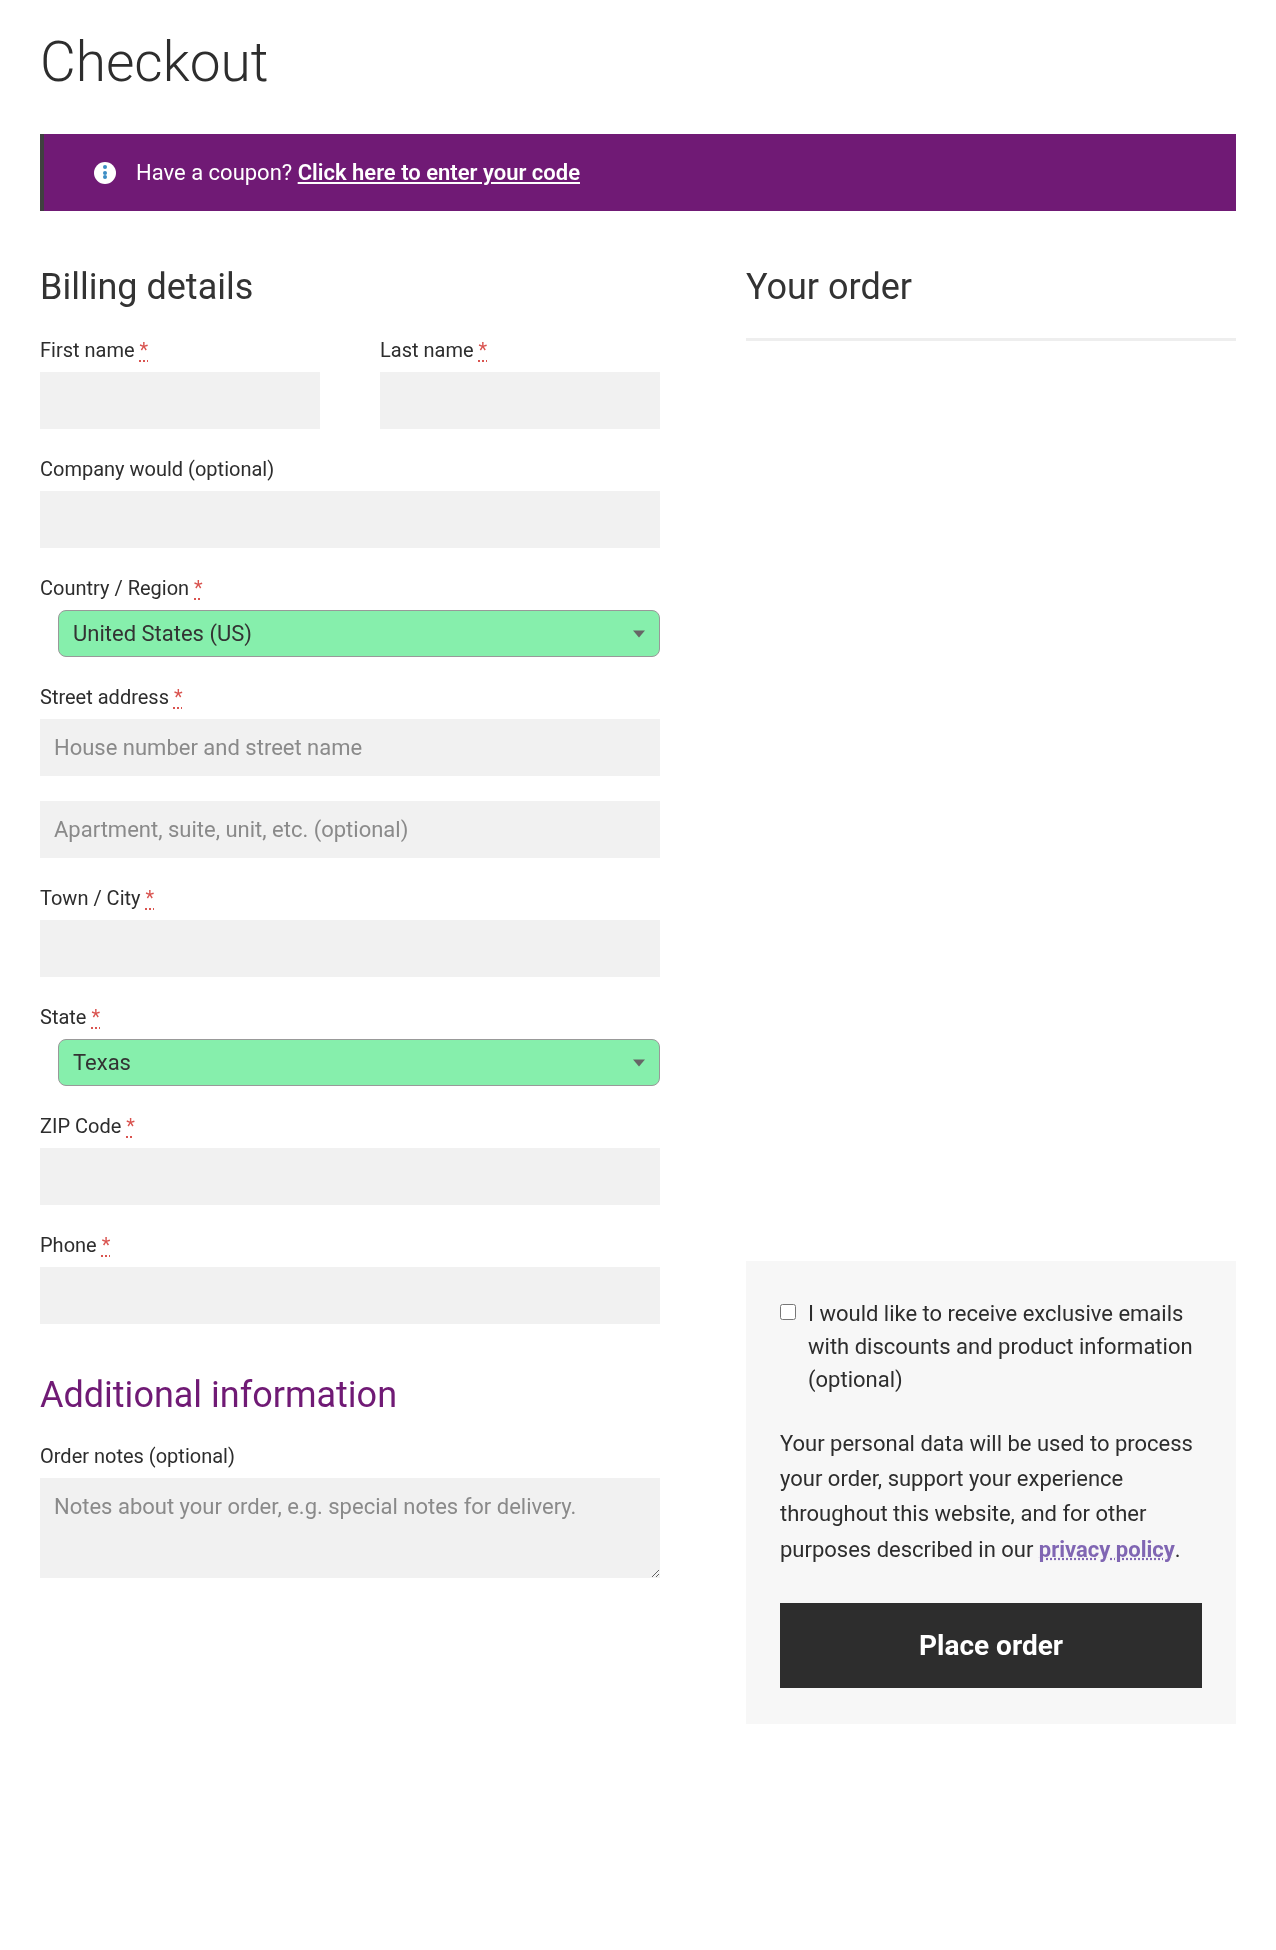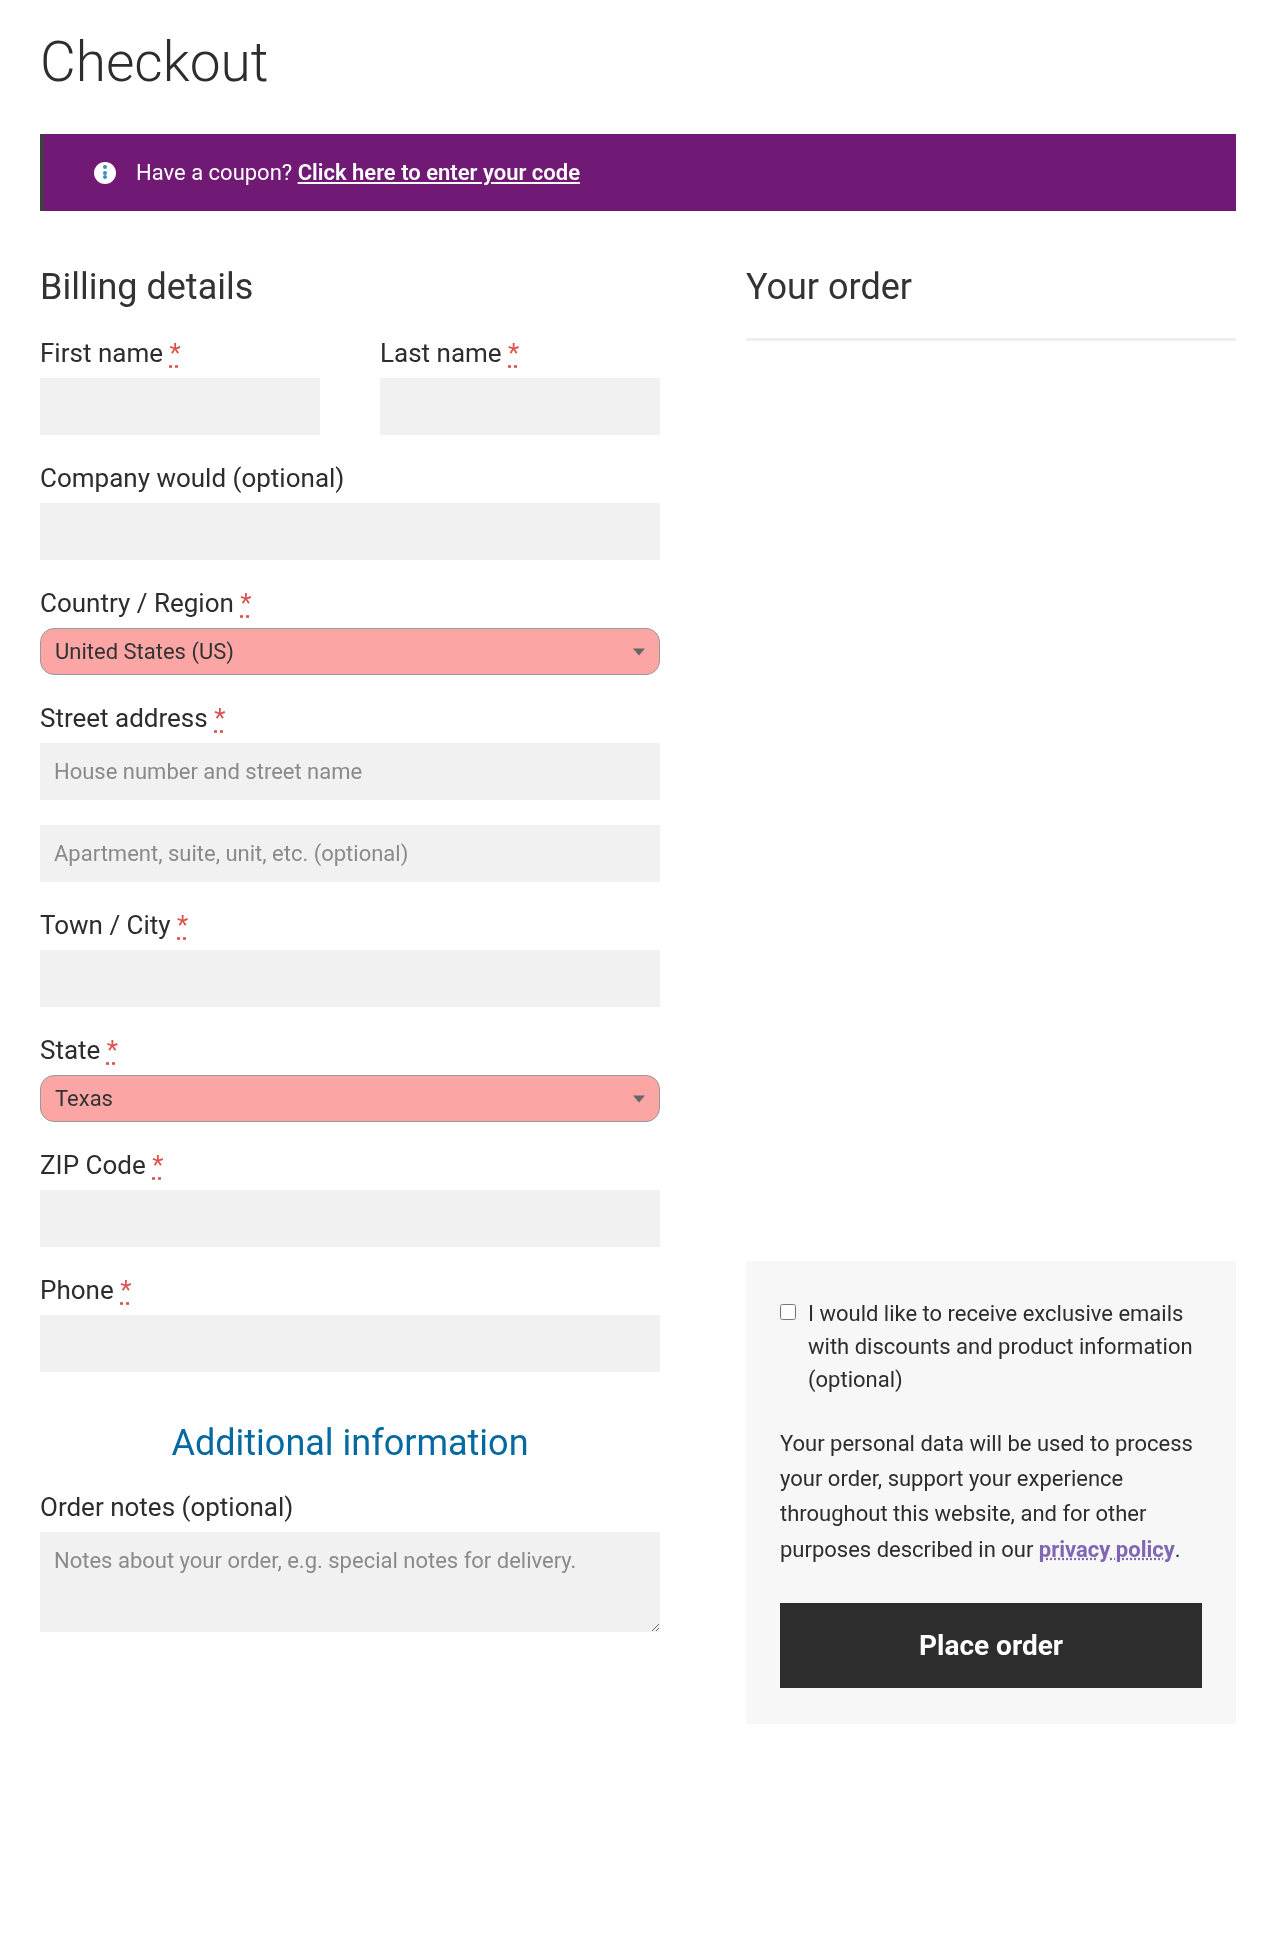--- a/index.html
+++ b/index.html
@@ -67,21 +67,21 @@
     }
     .form-row { margin-bottom: 28px; }
     .form-row-half-wrap {
       display: flex;
       gap: 60px;
       margin-bottom: 28px;
     }
     .form-row-half { flex: 1; }
     label {
       display: block;
-      font-size: 26px;
+      font-size: 20px;
       color: #2d2d2d;
       margin-bottom: 10px;
     }
     .required {
       color: #d9534f;
       text-decoration: underline dotted #d9534f;
       text-underline-offset: 3px;
     }
     input[type="text"],
     input[type="email"],
@@ -98,26 +98,27 @@
     textarea {
       resize: both;
       min-height: 100px;
     }
     input::placeholder, textarea::placeholder {
       color: #8a8a8a;
     }
     .select-wrap {
       position: relative;
       border: 1px solid #999;
-      border-radius: 14px;
-      background: #fca5a5;
+      border-radius: 8px;
+      background: #86efac;
       padding: 10px 14px;
       font-size: 22px;
       color: #333;
       cursor: pointer;
+      margin-left: 18px;
     }
     .select-wrap .caret {
       position: absolute;
       right: 14px;
       top: 50%;
       transform: translateY(-50%);
       width: 0; height: 0;
       border-left: 6px solid transparent;
       border-right: 6px solid transparent;
       border-top: 7px solid #666;
@@ -170,24 +171,23 @@
       border: none;
       padding: 26px;
       font-size: 28px;
       font-weight: 700;
       cursor: pointer;
       font-family: inherit;
     }
     .h3-additional {
       font-size: 36px;
       font-weight: 400;
-      color: #0369a1;
+      color: #701a75;
       margin-top: 50px;
       margin-bottom: 28px;
-      text-align: center;
     }
   </style>
 </head>
 <body>
 
 <h1 class="page-title">Checkout</h1>
 
 <div class="coupon-notice">
   <span class="info-icon"></span>
   <span>

